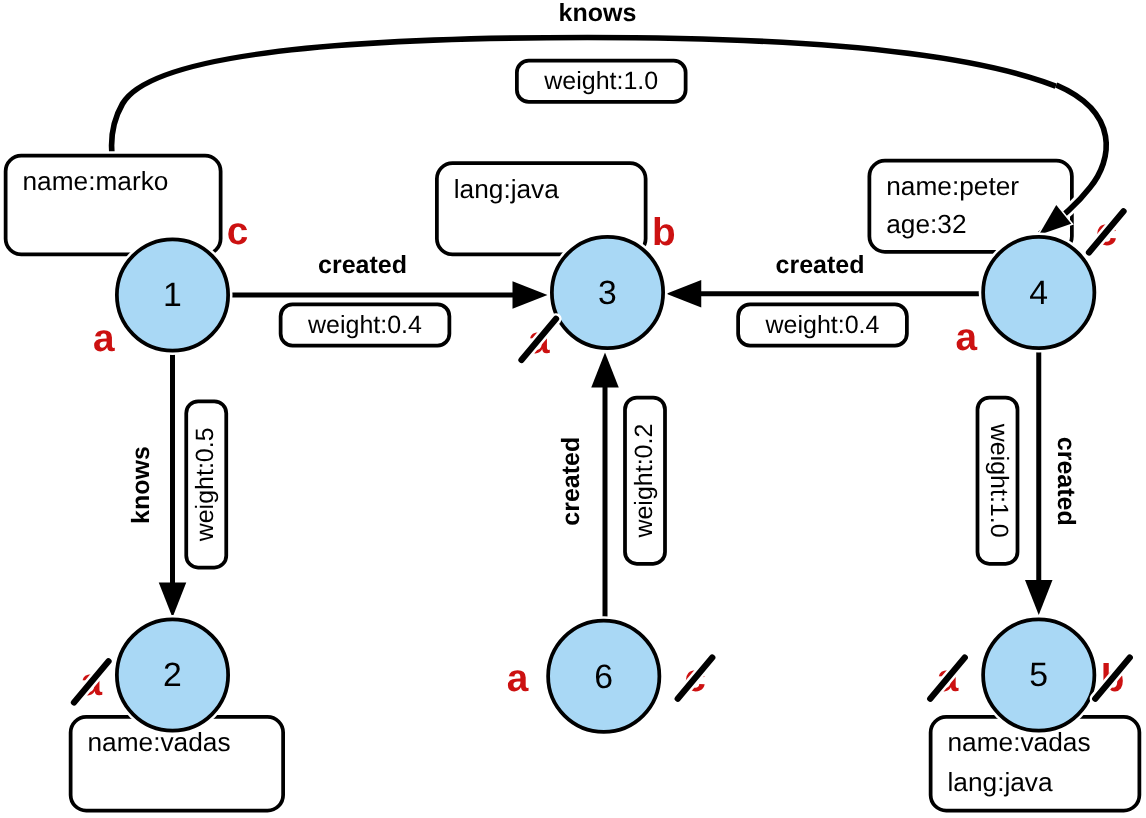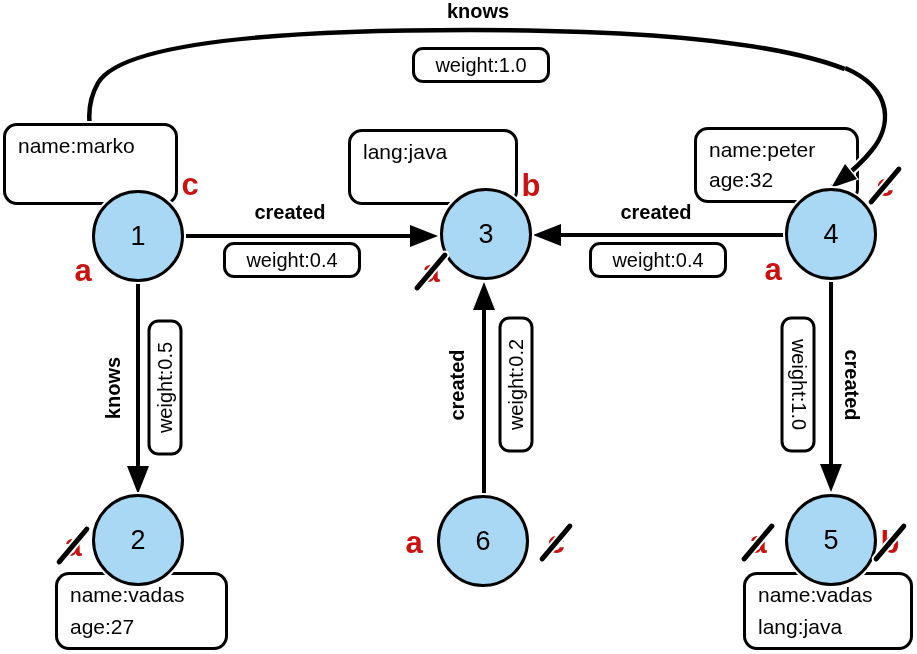--- a/index.html
+++ b/index.html
@@ -89,21 +89,20 @@
   </div>
   <div class="pbox" style="left:348px; top:129px; width:170px; height:76px">
     <div>lang:java</div>
   </div>
   <div class="pbox" style="left:694px; top:127px; width:165px; height:76px">
     <div>name:peter</div>
     <div>age:32</div>
   </div>
   <div class="pbox" style="left:55px; top:572px; width:173px; height:78px">
     <div>name:vadas</div>
-    <div>age:27</div>
   </div>
   <div class="pbox" style="left:743px; top:572px; width:170px; height:78px">
     <div>name:vadas</div>
     <div>lang:java</div>
   </div>
 
   <div class="elabel" style="left:413px; top:0px">knows</div>
   <div class="elabel" style="left:225px; top:201px">created</div>
   <div class="elabel" style="left:591px; top:201px">created</div>
   <div class="elabel vccw" style="left:55px;  top:375px">knows</div>

